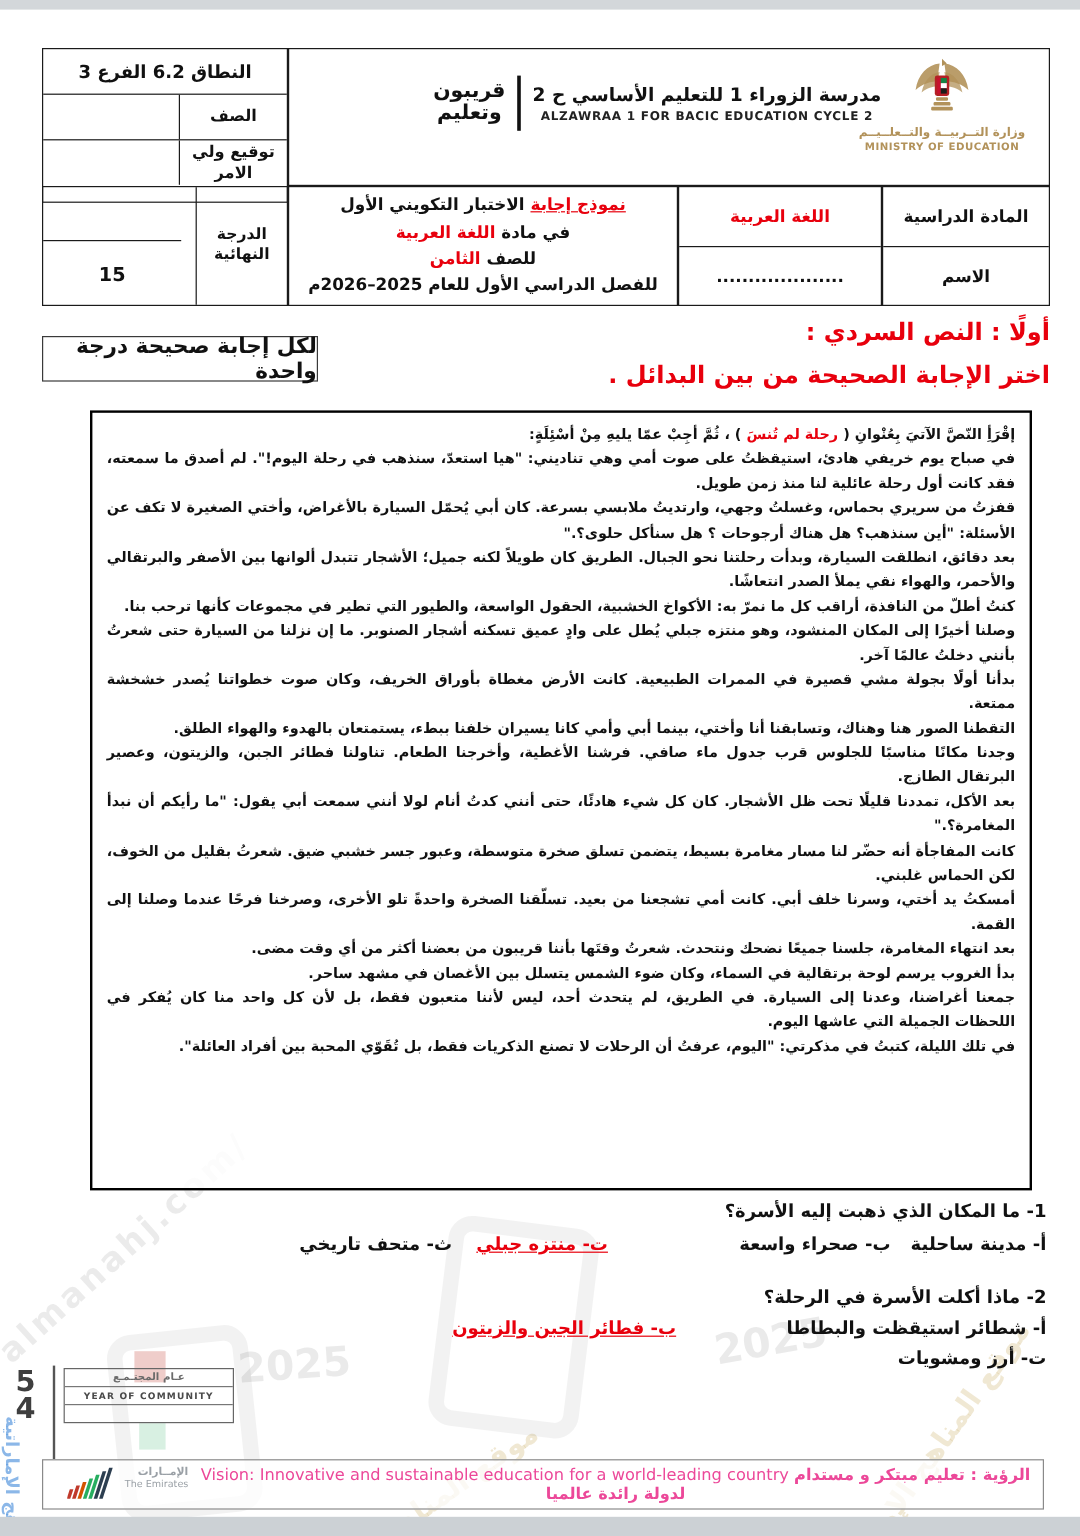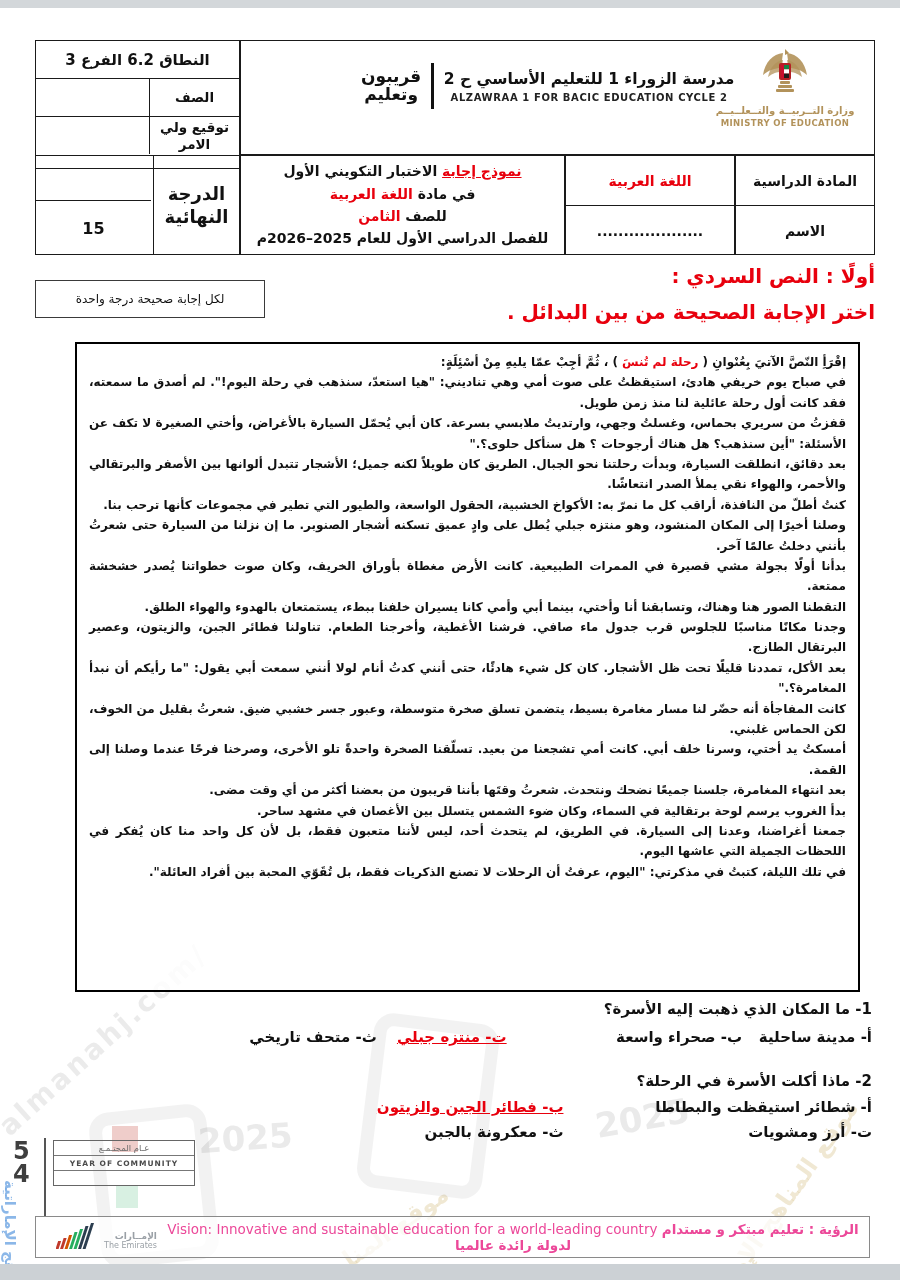--- a/index.html
+++ b/index.html
@@ -46,43 +46,43 @@
   .school{position:absolute;left:120px;top:22px;display:flex;align-items:center;gap:10px;}
   .tw-stack{font-weight:800;font-size:17px;line-height:1.05;text-align:center;}
   .vbar{width:2.5px;height:46px;background:#111;}
   .sch-names{text-align:center;}
   .sch-ar{font-weight:800;font-size:15.5px;direction:rtl;}
   .sch-en{font-weight:700;font-size:10px;letter-spacing:0.6px;margin-top:4px;color:#222;}
   .moe{position:absolute;right:14px;top:6px;width:150px;text-align:center;}
   .moe-ar{font-size:10px;font-weight:700;color:#b2925a;margin-top:2px;direction:rtl;}
   .moe-en{font-size:8.5px;font-weight:700;color:#b2925a;letter-spacing:0.4px;margin-top:2px;}
   .cellC{left:0;top:115px;width:205px;height:100px;}
-  .cellC .gradelbl{position:absolute;right:0;top:0;width:86px;height:100%;
+  .cellC .gradelbl{position:absolute;right:0;top:0;width:76px;height:100%;
           border-left:1.5px solid #1a1a1a;box-sizing:border-box;display:flex;align-items:center;
-          justify-content:center;font-weight:700;font-size:18px;text-align:center;line-height:1.3;}
+          justify-content:center;font-weight:700;font-size:13px;text-align:center;line-height:1.3;}
   .cellC .upper{position:absolute;left:0;top:0;width:115px;height:45px;border-bottom:1.5px solid #1a1a1a;box-sizing:border-box;}
   .cellC .score{position:absolute;left:0;top:45px;width:115px;height:55px;display:flex;
           align-items:center;justify-content:center;font-weight:800;font-size:16px;}
   .cellD{left:205px;top:115px;width:325px;height:100px;padding:4px 6px;
          display:flex;flex-direction:column;justify-content:center;text-align:center;
          font-weight:700;font-size:14px;line-height:1.6;direction:rtl;}
   .cellE{left:530px;top:115px;width:170px;height:100px;}
   .cellF{left:700px;top:115px;width:140px;height:100px;}
   .half{height:50px;box-sizing:border-box;display:flex;align-items:center;justify-content:center;
         font-weight:700;font-size:14px;direction:rtl;}
   .half.topv{border-bottom:1.5px solid #1a1a1a;}
   .red{color:#e8000d;}
   .red-u{color:#e8000d;text-decoration:underline;text-decoration-color:#e8000d;}
 
   
   .sec{position:absolute;right:25px;top:258px;text-align:right;direction:rtl;z-index:1;}
   .sec div{color:#e8000d;font-weight:700;font-size:20px;line-height:1.8;}
   .scorebox{position:absolute;left:35px;top:280px;width:230px;height:38px;border:1.5px solid #3a3a3a;
         box-sizing:border-box;display:flex;align-items:center;justify-content:center;
-        font-weight:400;font-size:12px;direction:rtl;z-index:1;background:#fff;}
+        font-weight:700;font-size:18px;direction:rtl;z-index:1;background:#fff;}
 
   
   .passage{position:absolute;left:75px;top:342px;width:785px;height:650px;border:2px solid #000;
         box-sizing:border-box;padding:8px 12px;direction:rtl;text-align:justify;z-index:1;
         font-weight:700;font-size:12px;line-height:1.7;background:rgba(255,255,255,0.82);}
   .passage p{margin:0;}
 
   
   .q{position:absolute;left:60px;right:28px;direction:rtl;z-index:1;font-weight:700;font-size:15px;}
   .q1{top:1000px;}
@@ -98,27 +98,27 @@
   .correct{color:#e8000d;text-decoration:underline;text-decoration-color:#e8000d;}
 
   
   .community{position:absolute;left:13px;top:1138px;z-index:1;}
   .digits{position:absolute;left:0;top:2px;font-weight:800;font-size:24px;color:#3f3f3f;line-height:0.95;text-align:center;}
   .dline{position:absolute;left:31px;top:0;width:1.5px;height:78px;background:#555;}
   .cbox{position:absolute;left:40px;top:2px;width:142px;height:46px;border:1px solid #666;box-sizing:border-box;}
   .cbox .cr{height:15px;border-bottom:1px solid #777;box-sizing:border-box;display:flex;
         align-items:center;justify-content:center;}
   .cbox .cr:last-child{border-bottom:none;height:14px;}
-  .cr.arb{font-size:8.5px;font-weight:400;color:#6b6b6b;direction:rtl;}
+  .cr.arb{font-size:8.5px;font-weight:700;color:#6b6b6b;direction:rtl;}
   .cr.enb{font-size:7.5px;font-weight:800;color:#4a4a4a;letter-spacing:1px;}
 
   
   .footer{position:absolute;left:35px;top:1216px;width:835px;height:42px;border:1px solid #8a8a8a;
         box-sizing:border-box;display:flex;align-items:center;z-index:1;background:rgba(255,255,255,0.75);}
-  .emirates{display:flex;align-items:flex-end;gap:6px;padding-left:20px;}
+  .emirates{display:flex;align-items:flex-start;gap:6px;padding-left:20px;}
   .em-text{color:#9aa0a6;line-height:1.1;}
   .em-text .a{font-size:9px;font-weight:700;direction:rtl;}
   .em-text .e{font-size:8px;}
   .vision{flex:1;text-align:center;font-size:13.5px;color:#ec4899;}
   .vision .arv{direction:rtl;font-weight:700;}
 </style>
 </head>
 <body>
 
 <div class="band top"></div>
@@ -240,21 +240,20 @@
     <span class="o4">ث- متحف تاريخي</span>
   </div>
 </div>
 
 <div class="q q2">
   <div class="qtext">2- ماذا أكلت الأسرة في الرحلة؟</div>
   <div class="optgrid">
     <span>أ- شطائر استيقظت والبطاطا</span>
     <span class="correct">ب- فطائر الجبن والزيتون</span>
     <span>ت- أرز ومشويات</span>
-    <span>ث- معكرونة بالجبن</span>
   </div>
 </div>
 
 <div class="community">
   <div class="digits">
     <div>5</div>
     <div>4</div>
   </div>
   <div class="dline"></div>
   <div class="cbox">

